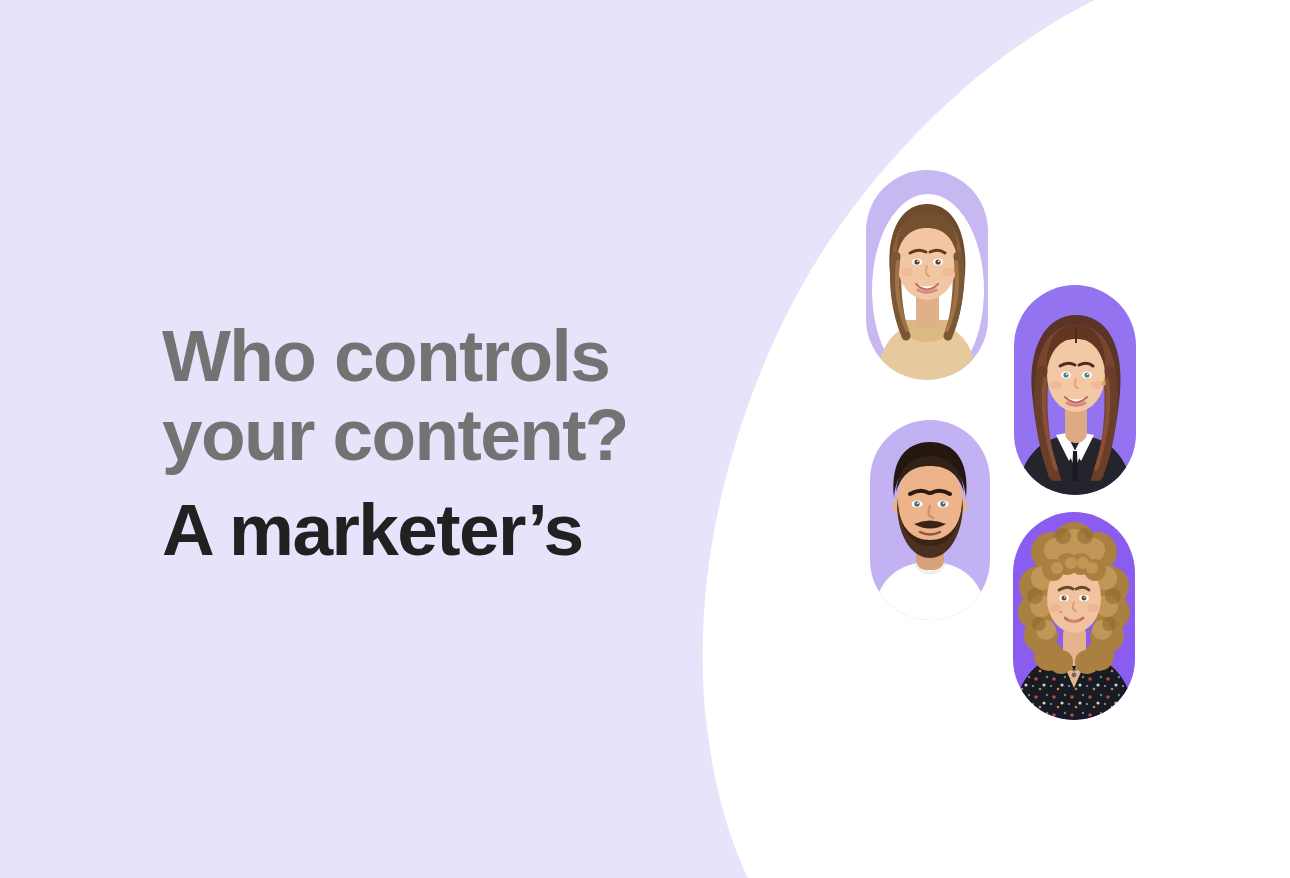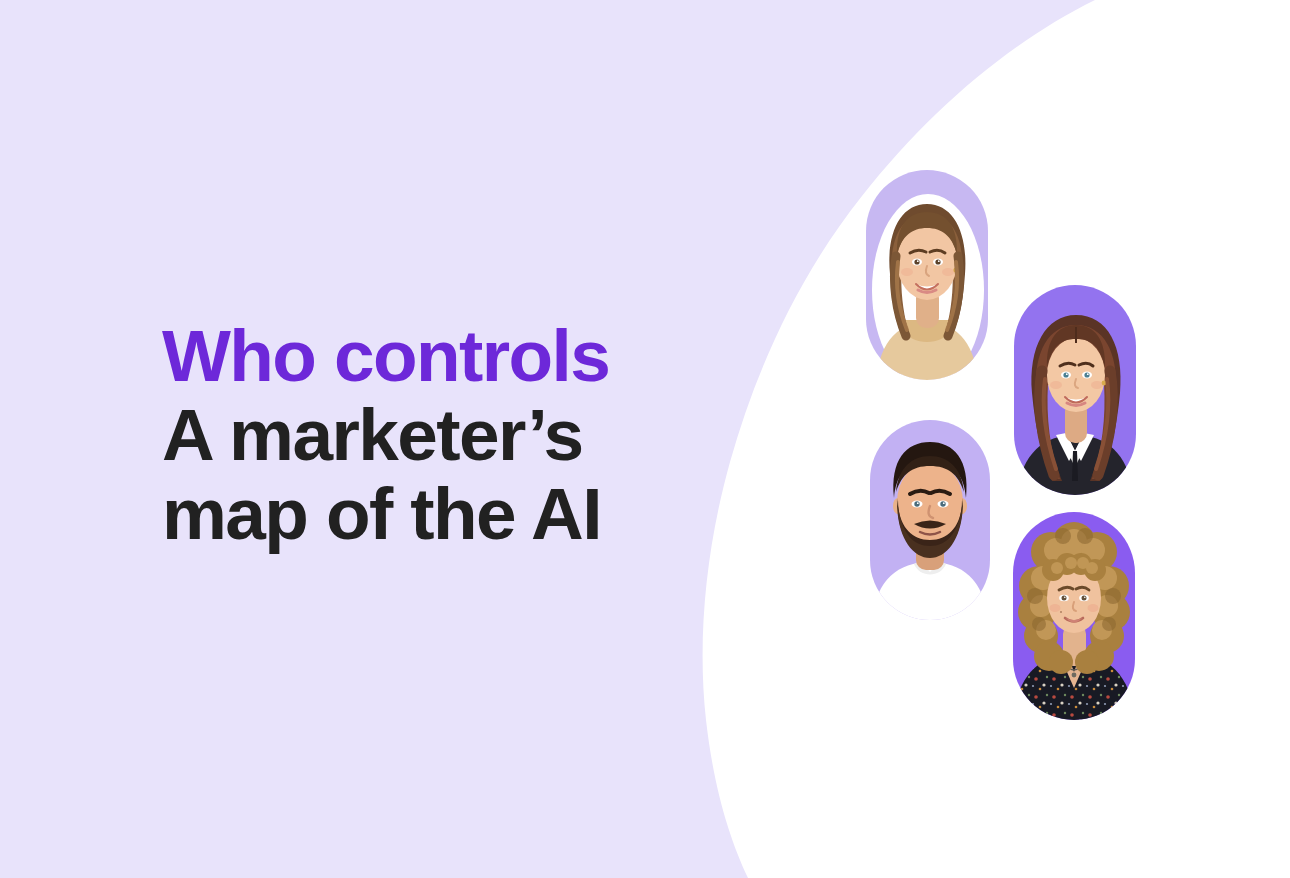--- a/index.html
+++ b/index.html
@@ -42,22 +42,22 @@
     width:600px;
     z-index:5;
   }
   .hl-line {
     font-size:73px;
     line-height:79px;
     font-weight:700;
     letter-spacing:-1.6px;
     white-space:nowrap;
   }
-  .hl-purple { color:#6d28d9; }
-  .hl-dark   { color:#212121; }
+  .hl-purple { color:#737373; }
+  .hl-dark   { color:#212121;margin-top:16px; }
 
   
   .avatar {
     position:absolute;
     z-index:6;
     overflow:visible;
   }
   .avatar .pill {
     position:absolute;
     inset:0;
@@ -102,22 +102,22 @@
              C1010,42 930,110 862,196
              C800,274 757,366 730,462
              C706,548 697,638 706,720
              C714,790 730,840 748,878
              L1290,878 Z" fill="#ffffff"></path>
   </svg>
 
   
   <div id="headline">
     <div class="hl-line hl-purple">Who controls</div>
+    <div class="hl-line hl-purple">your content?</div>
     <div class="hl-line hl-dark">A marketer’s</div>
-    <div class="hl-line hl-dark">map of the AI</div>
   </div>
 
   
   <div class="avatar" id="avatar-1" style="left:866px;top:170px;width:122px;height:210px;">
     <span class="vh">Smiling woman with long wavy brown hair wearing a tan turtleneck</span>
 
     <svg class="spill" width="130" height="70" viewBox="0 0 130 70" style="left:-4px;top:148px;" aria-hidden="true">
       <path d="M22,0 C18,22 20,40 30,52 C42,66 88,66 100,52 C110,40 112,22 108,0 Z" fill="#ffffff"></path>
       <path d="M26,0 C22,20 26,36 34,46 C46,60 84,60 96,46 C104,36 108,20 104,0 Z" fill="#e6c99d"></path>
       <path d="M24,0 C20,18 22,34 28,44 L36,44 C32,32 30,16 32,0 Z" fill="#8d6a46"></path>

